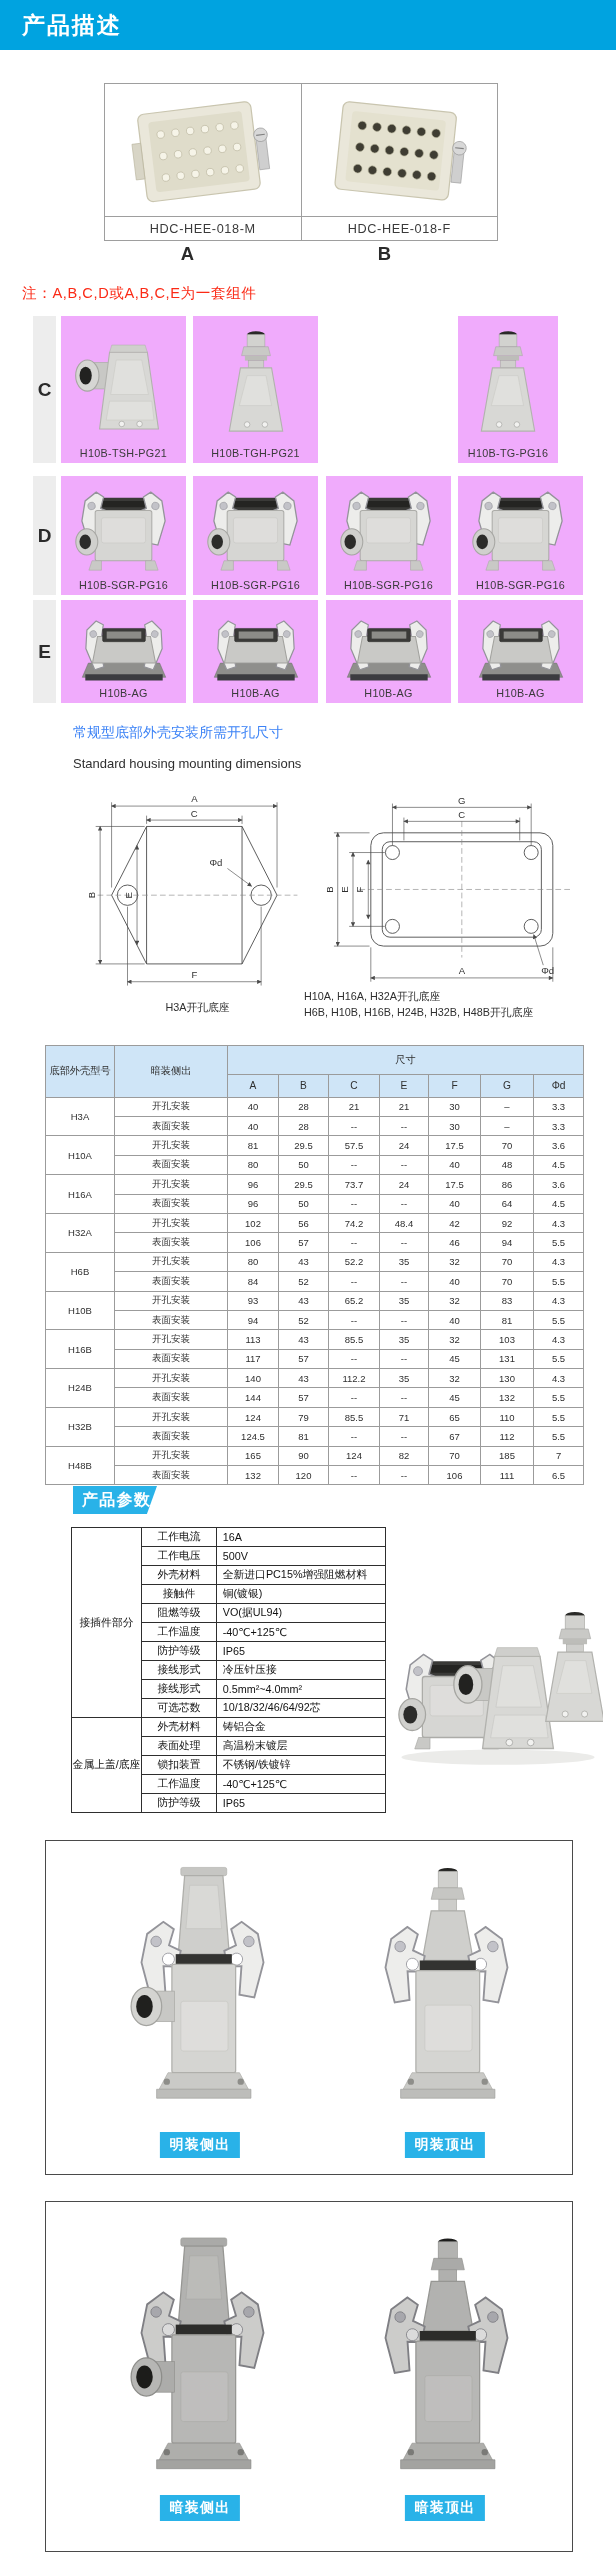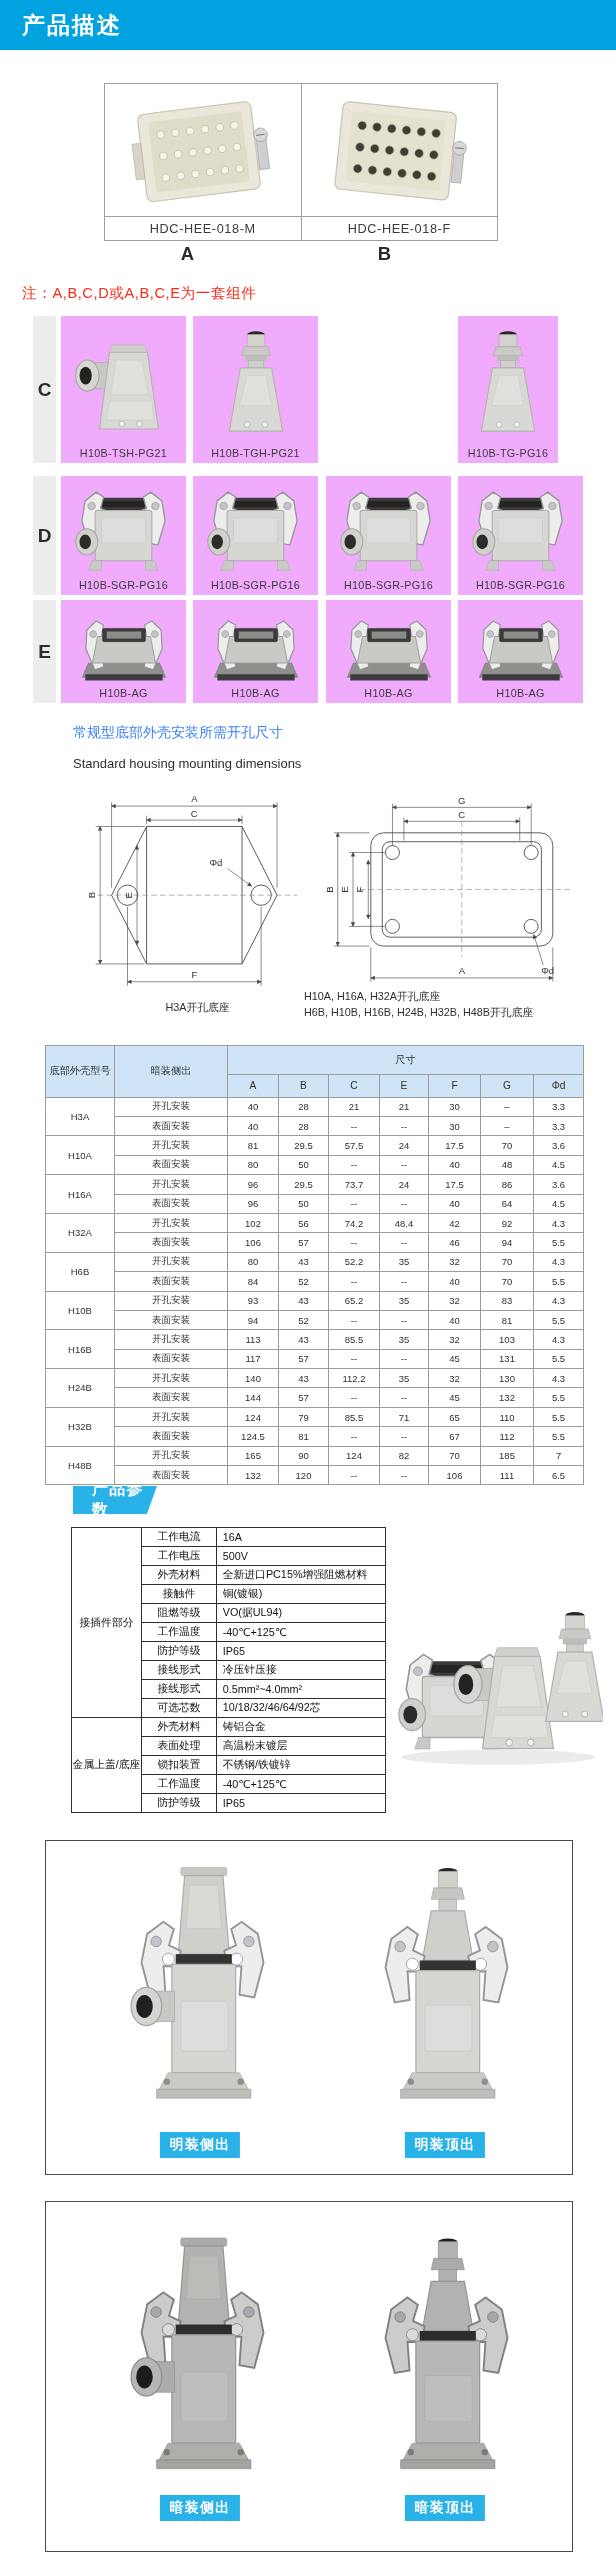--- a/index.html
+++ b/index.html
@@ -38,21 +38,21 @@
   .dim-table th,.dim-table td{border:0.6px solid #9b9b9b;text-align:center;font-weight:normal;padding:0;font-size:9.5px;color:#2f2f2f;}
   .dim-table thead th{background:#cfe5f7;}
   .dim-table thead tr:first-child th{height:28px;font-size:10.2px;}
   .dim-table thead tr:last-child th{height:21.6px;font-size:10.2px;}
   .dim-table tbody td{height:18.4px;}
   .dim-table tbody tr.gstart td{border-top:1.3px solid #8c8c8c;}
 
   
   .params-banner{left:73px;top:1486px;width:84px;height:28px;background:#29b2e8;
                  clip-path:polygon(0 0,100% 0,88% 100%,0 100%);
-                 display:flex;align-items:center;color:#fff;font-size:16px;font-weight:bold;padding-left:19px;box-sizing:border-box;letter-spacing:1.3px;}
+                 display:flex;align-items:center;color:#fff;font-size:16px;font-weight:bold;padding-left:9px;box-sizing:border-box;letter-spacing:1.3px;}
   .param-wrap{left:71px;top:1527px;}
   .param-table{border-collapse:collapse;table-layout:fixed;width:314px;}
   .param-table td{border:1.3px solid #2e2e2e;height:18px;font-size:10.8px;color:#111;padding:0;margin-top:16px;}
   .param-key{text-align:center;}
   .param-val{text-align:left;padding-left:5.7px !important;}
   .param-group{text-align:center;font-size:10.8px;}
 
   
   .frame{position:absolute;border:1.3px solid #4a4a4a;background:#fff;box-sizing:border-box;}
   .badge{position:absolute;transform:translateX(-50%);background:#29b2e8;color:#fff;font-size:14px;font-weight:bold;

